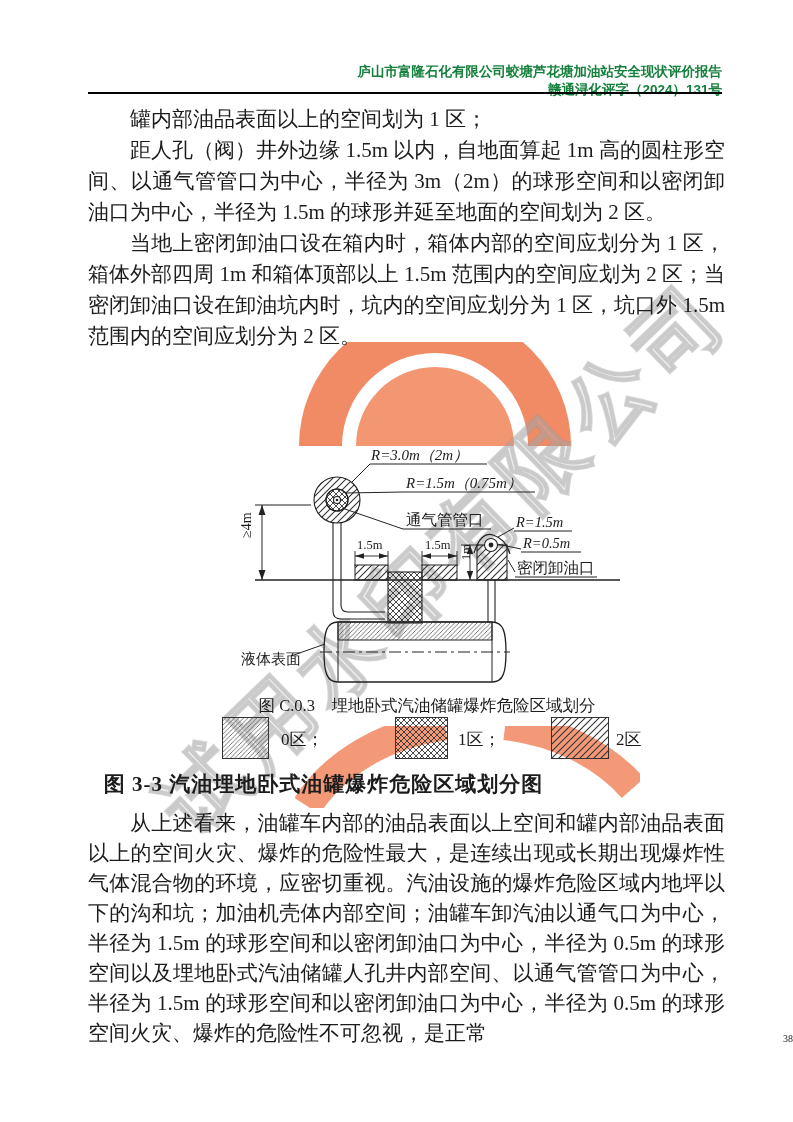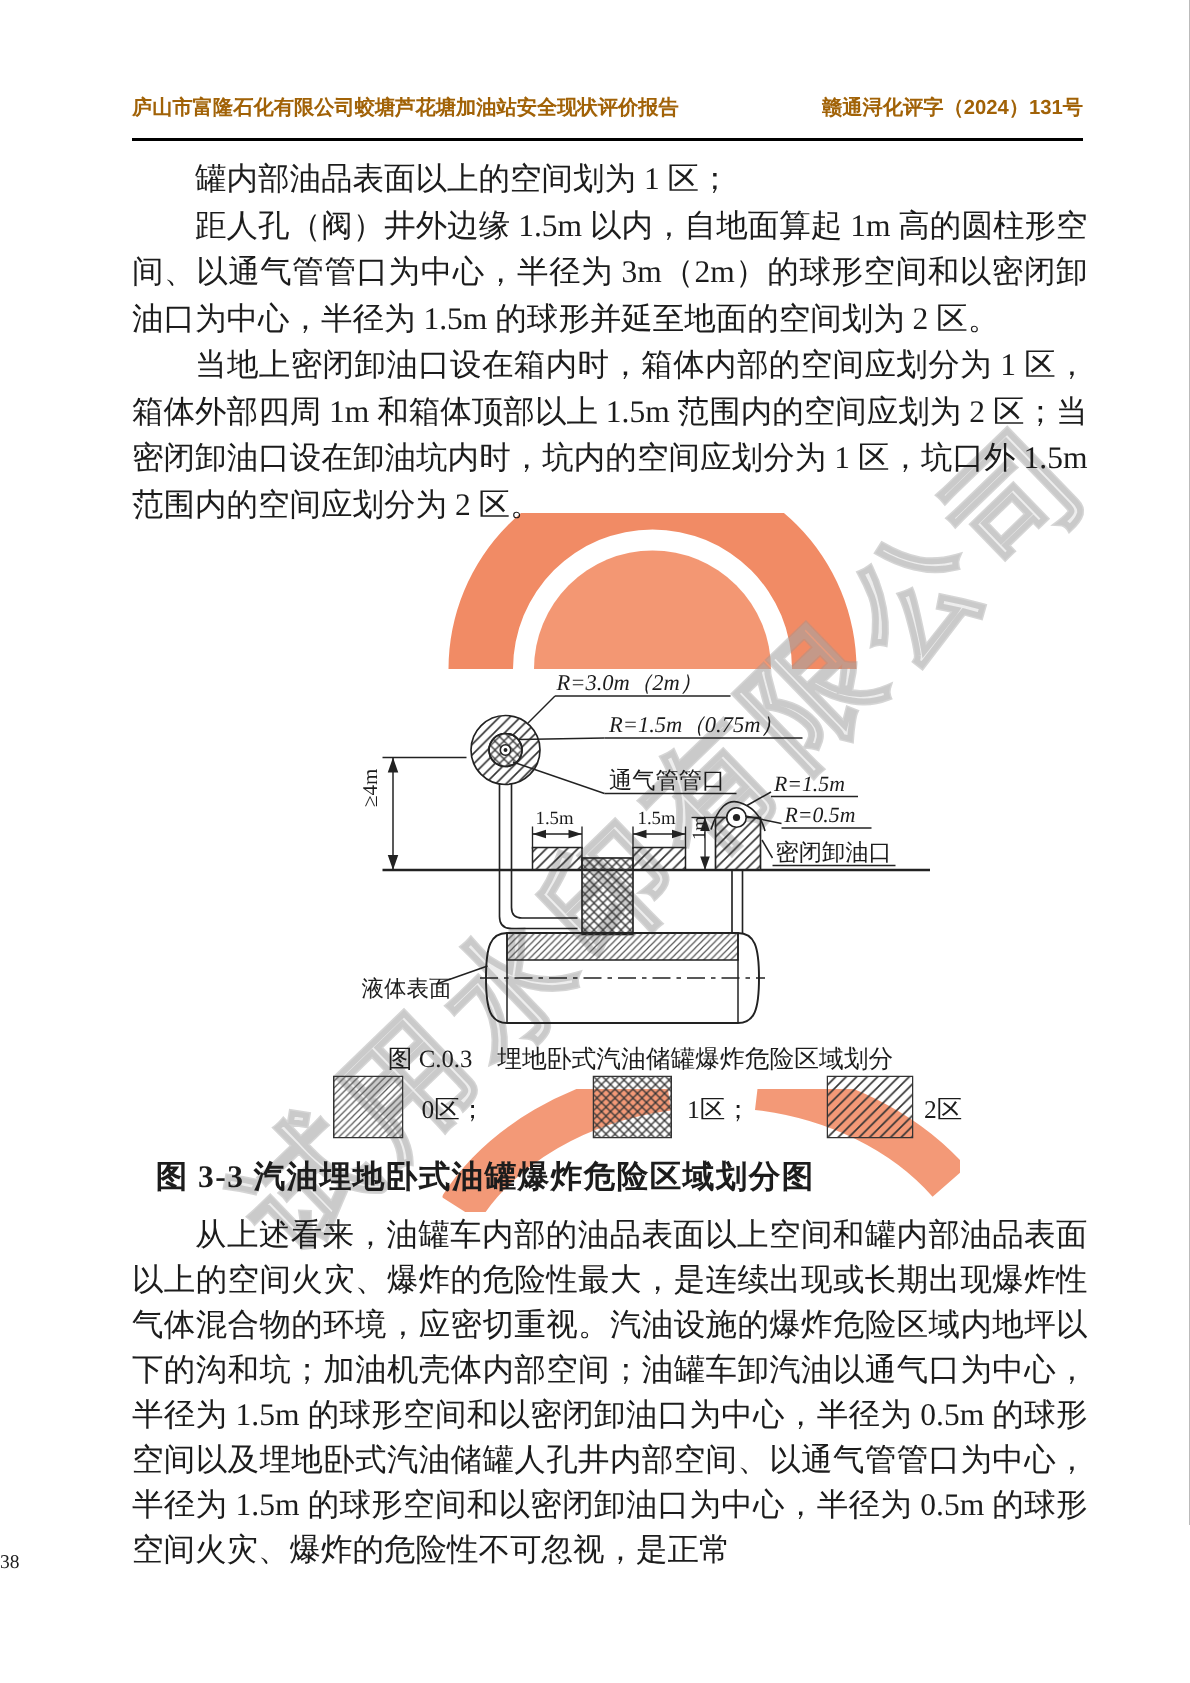--- a/index.html
+++ b/index.html
@@ -6,37 +6,37 @@
   .page{
     position:relative; width:793px; height:1122px; margin:0 auto;
     background:#ffffff; overflow:hidden;
     font-family:"Liberation Serif","DejaVu Serif",serif;
     color:#1c1c1c;
   }
   
   .hdr{position:absolute; top:63px; left:88px; width:634px;
        display:flex; justify-content:space-between; align-items:flex-end;
        font-family:"Liberation Sans","DejaVu Sans",sans-serif;
-       font-weight:bold; font-size:13.5px; color:#a16207;}
+       font-weight:bold; font-size:13.5px; color:#15803d;flex-direction:column;}
   .hdr-rule{position:absolute; top:92px; left:88px; width:634px; border-top:2px solid #000;}
   
   .txt{position:absolute; left:88px; width:637px; font-size:21px; line-height:31px;
        text-align:justify; z-index:3;}
   .txt p{margin:0; text-indent:2em;}
   .txt-top{top:104px;}
   .txt-bottom{top:808px; line-height:30px;}
   
   .diagram{position:absolute; left:225px; top:425px; z-index:3;}
   .legend{position:absolute; left:0; top:716px; width:669px; height:50px; z-index:3;}
   .legend .swatch{position:absolute; top:1px;}
   .legend .lg-label{position:absolute; top:12px; font-size:17px;}
   .fig-title{position:absolute; top:770px; left:0; width:647px; text-align:center;
              font-size:21px; font-weight:bold; z-index:3; letter-spacing:1px;}
-  .page-num{position:absolute; top:1033px; left:0; width:793px; text-align:left;
-            font-size:13px; z-index:3;}
+  .page-num{position:absolute; top:1033px; left:0; width:793px; text-align:right;
+            font-size:10px; z-index:3;}
   
   .wm{position:absolute; z-index:1; pointer-events:none;}
   .wm-gray{
     left:70px; top:505px; width:740px; white-space:nowrap;
     transform:rotate(-44deg); transform-origin:50% 50%;
     font-size:84px; font-weight:bold; letter-spacing:10px;
     color:rgba(195,195,195,0.30);
     -webkit-text-stroke:2px rgba(150,150,150,0.40);
     font-family:"Liberation Serif","DejaVu Serif",serif;
   }

